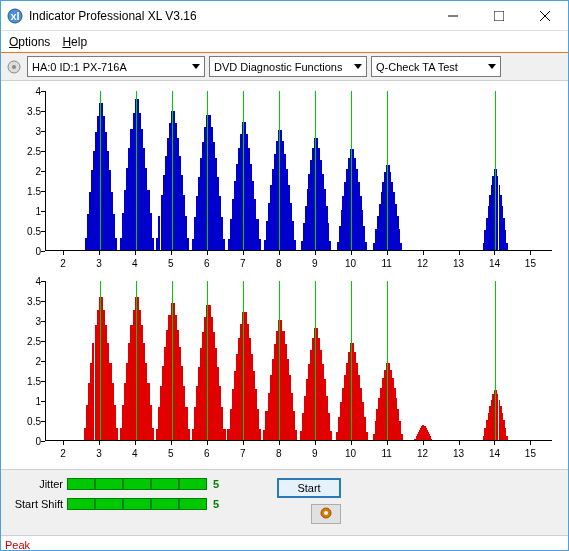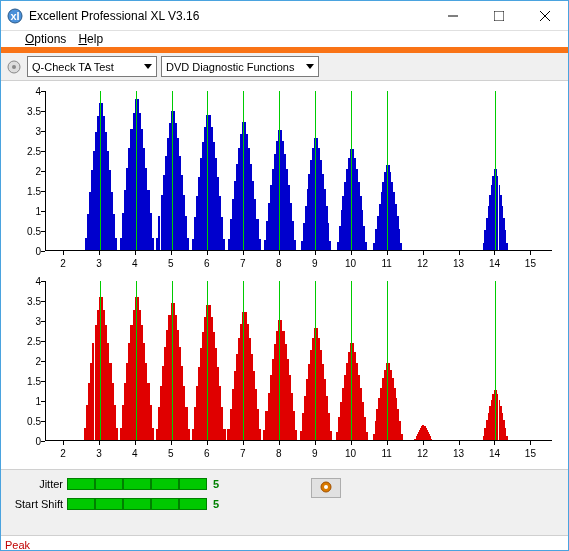--- a/index.html
+++ b/index.html
@@ -2,21 +2,21 @@
 <html><head>
 <meta charset="utf-8">
 <style>
 *{box-sizing:border-box;margin:0;padding:0;font-family:"Segoe UI",Tahoma,sans-serif}
 body{background:#fff;width:569px;height:551px;overflow:hidden;border:1px solid #4aa3df}
 .titlebar{height:30px;background:#fff;display:flex;align-items:center;padding:0 0 0 6px;border-bottom:1px solid #e0e0e0}
 .app-icon{width:16px;height:16px;margin-right:6px;display:inline-flex;align-items:center;justify-content:center}
 .title{font-size:12px;color:#000;flex:1}
 .winbtns{display:flex}
 .winbtn{width:46px;height:30px;display:flex;align-items:center;justify-content:center;font-size:12px;color:#000}
-.menubar{height:22px;display:flex;align-items:center;padding:0 24px;gap:12px;border-bottom:6px solid #f97316}
+.menubar{height:22px;display:flex;align-items:center;padding:0 8px;gap:12px;border-bottom:1px solid #f97316}
 .menuitem{font-size:12px;color:#000}
 .menuitem .ul{text-decoration:underline}
 .toolbar{height:28px;background:#f0f0f0;display:flex;align-items:center;gap:4px;padding:2px 4px;border-bottom:1px solid #d0d0d0}
 .drive-icon{width:18px;height:18px;display:inline-flex;align-items:center;justify-content:center}
 .combo{height:21px;background:#fff;border:1px solid #7a7a7a;display:flex;align-items:center;font-size:11px;padding:0 16px 0 4px;position:relative}
 .combo::after{content:"";position:absolute;right:4px;top:7px;border-left:4px solid transparent;border-right:4px solid transparent;border-top:5px solid #000}
 .combo.c1{width:178px}
 .combo.c2{width:158px}
 .combo.c3{width:130px}
 .chartarea{background:#fff;padding:4px 8px}
@@ -51,21 +51,21 @@
 </head>
 <body>
 
 <div class="titlebar">
   <span class="app-icon">
     <svg width="16" height="16">
         <circle cx="8" cy="8" r="7" fill="#4a90d9" stroke="#2a5a8a"></circle>
         <text x="8" y="12" text-anchor="middle" font-size="11" fill="#fff" font-weight="bold">xl</text>
       </svg>
   </span>
-  <span class="title">Excellent Professional XL V3.16</span>
+  <span class="title">Indicator Professional XL V3.16</span>
   <div class="winbtns">
     <div class="winbtn">
         <svg width="10" height="10">
           <line x1="0" y1="5" x2="10" y2="5" stroke="#000"></line>
         </svg>
       </div>
     <div class="winbtn">
         <svg width="10" height="10">
           <rect x="0" y="0" width="10" height="10" fill="none" stroke="#000"></rect>
         </svg>
@@ -84,25 +84,28 @@
   <span class="menuitem"><span class="ul">H</span><span id="mh">elp</span></span>
 </div>
 
 <div class="toolbar">
   <span class="drive-icon">
     <svg width="16" height="16">
         <circle cx="8" cy="8" r="6" fill="#ddd" stroke="#888"></circle>
         <circle cx="8" cy="8" r="2" fill="#888"></circle>
       </svg>
   </span>
+  <div class="combo c1">
+      <span>HA:0 ID:1   PX-716A</span>
+    </div>
+  <div class="combo c2">
+      <span>DVD Diagnostic Functions</span>
+    </div>
   <div class="combo c3">
       <span>Q-Check TA Test</span>
-    </div>
-  <div class="combo c2">
-      <span>DVD Diagnostic Functions</span>
     </div>
 </div>
 
 <div class="chartarea">
   <div class="chart" id="chart0">
       <div class="chart-inner">
         <div class="bars">
           <div class="bar blue" style="left: 7.64628%; width: 0.398936%; height: 7.6453%;"></div>
           <div class="bar blue" style="left: 8.04521%; width: 0.398936%; height: 22.474%;"></div>
           <div class="bar blue" style="left: 8.44415%; width: 0.398936%; height: 36.6316%;"></div>
@@ -581,20 +584,23 @@
           <div class="box fill"></div>
           <div class="box fill"></div>
           <div class="box fill"></div>
           <div class="box fill"></div>
           <div class="box fill"></div>
         </div>
       <span class="metric-val">5</span>
     </div>
   </div>
   <div class="btn-col">
+    <div class="btn start">
+        <span>Start</span>
+      </div>
     <div class="btn iconbtn">
       <span><svg width="14" height="14">
             <circle cx="7" cy="7" r="5" fill="#d97a00" stroke="#a05000"></circle>
             <circle cx="7" cy="7" r="2" fill="#fff"></circle>
           </svg></span>
     </div>
   </div>
 </div>
 
 <div class="statusbar">

